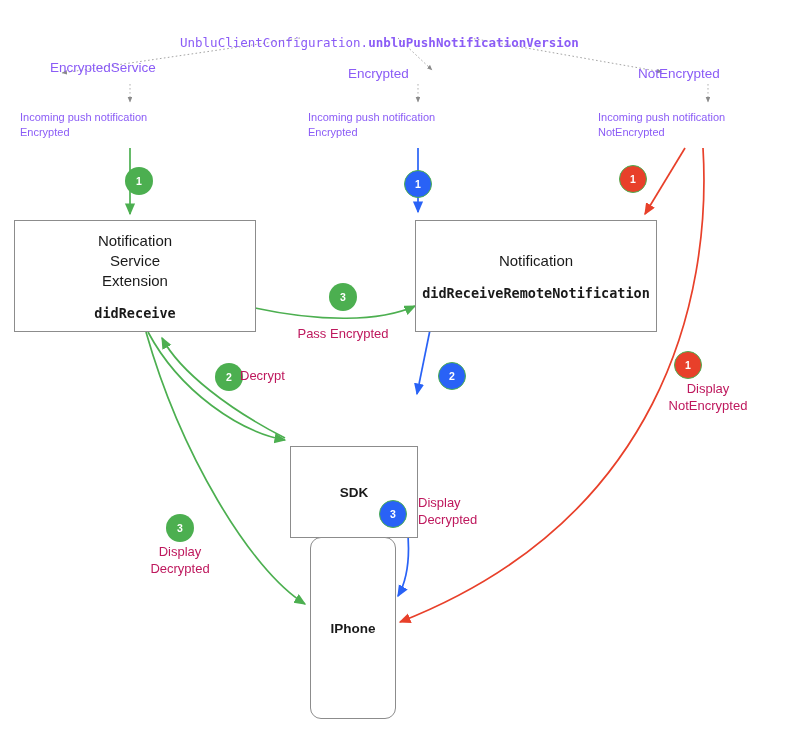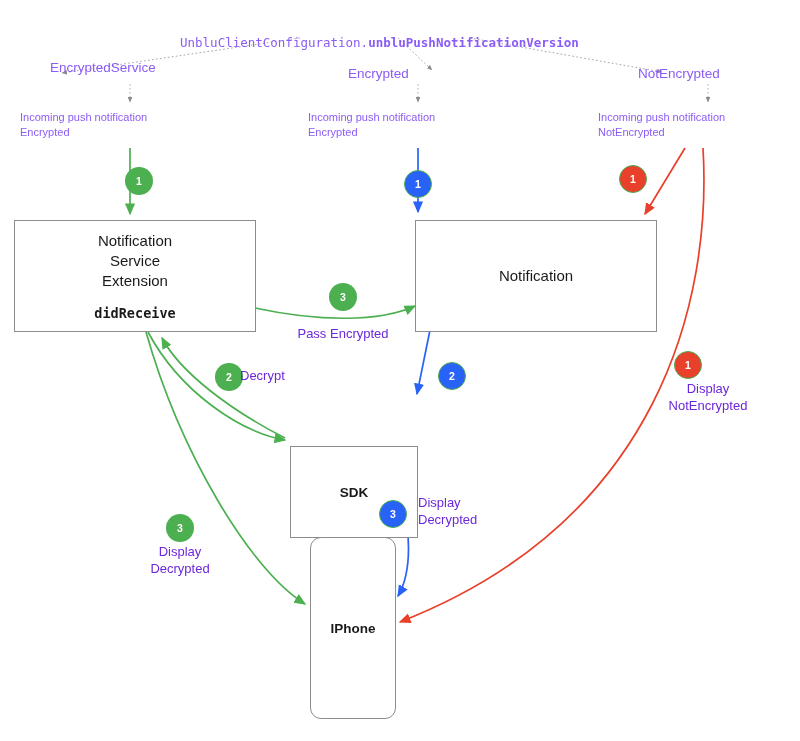--- a/index.html
+++ b/index.html
@@ -87,21 +87,21 @@
     font-weight: bold;
     color: #ffffff;
     box-sizing: border-box;
   }
   .edge-label {
     position: absolute;
     font-size: 13px;
     text-align: center;
     white-space: pre-line;
     line-height: 1.3;
-    color: #6d28d9;
+    color: #be185d;
   }
 </style>
 </head>
 <body>
 
 <div id="diagram-root">
 
   <svg class="layer" viewBox="0 0 800 741">
     <defs>
       <marker id="arrowGreen" markerWidth="8" markerHeight="8" refX="6.2" refY="3" orient="auto">
@@ -176,20 +176,21 @@
 
   <div class="node-box" style="left:14px; top:220px; width:242px; height:112px;">
     <div class="node-title">Notification
 Service
 Extension</div>
     <div class="node-code">didReceive</div>
   </div>
 
   <div class="node-box" style="left:415px; top:220px; width:242px; height:112px;">
     <div class="node-title">Notification</div>
+    <div class="node-code">didReceiveRemoteNotification</div>
   </div>
 
   <div class="node-box" style="left:290px; top:398px; width:128px; height:92px;margin-top:48px;">
     <div class="node-strong">SDK</div>
   </div>
 
   <div class="node-box phone" style="left:310px; top:537px; width:86px; height:182px;">
     <div class="node-strong">IPhone</div>
   </div>
 

